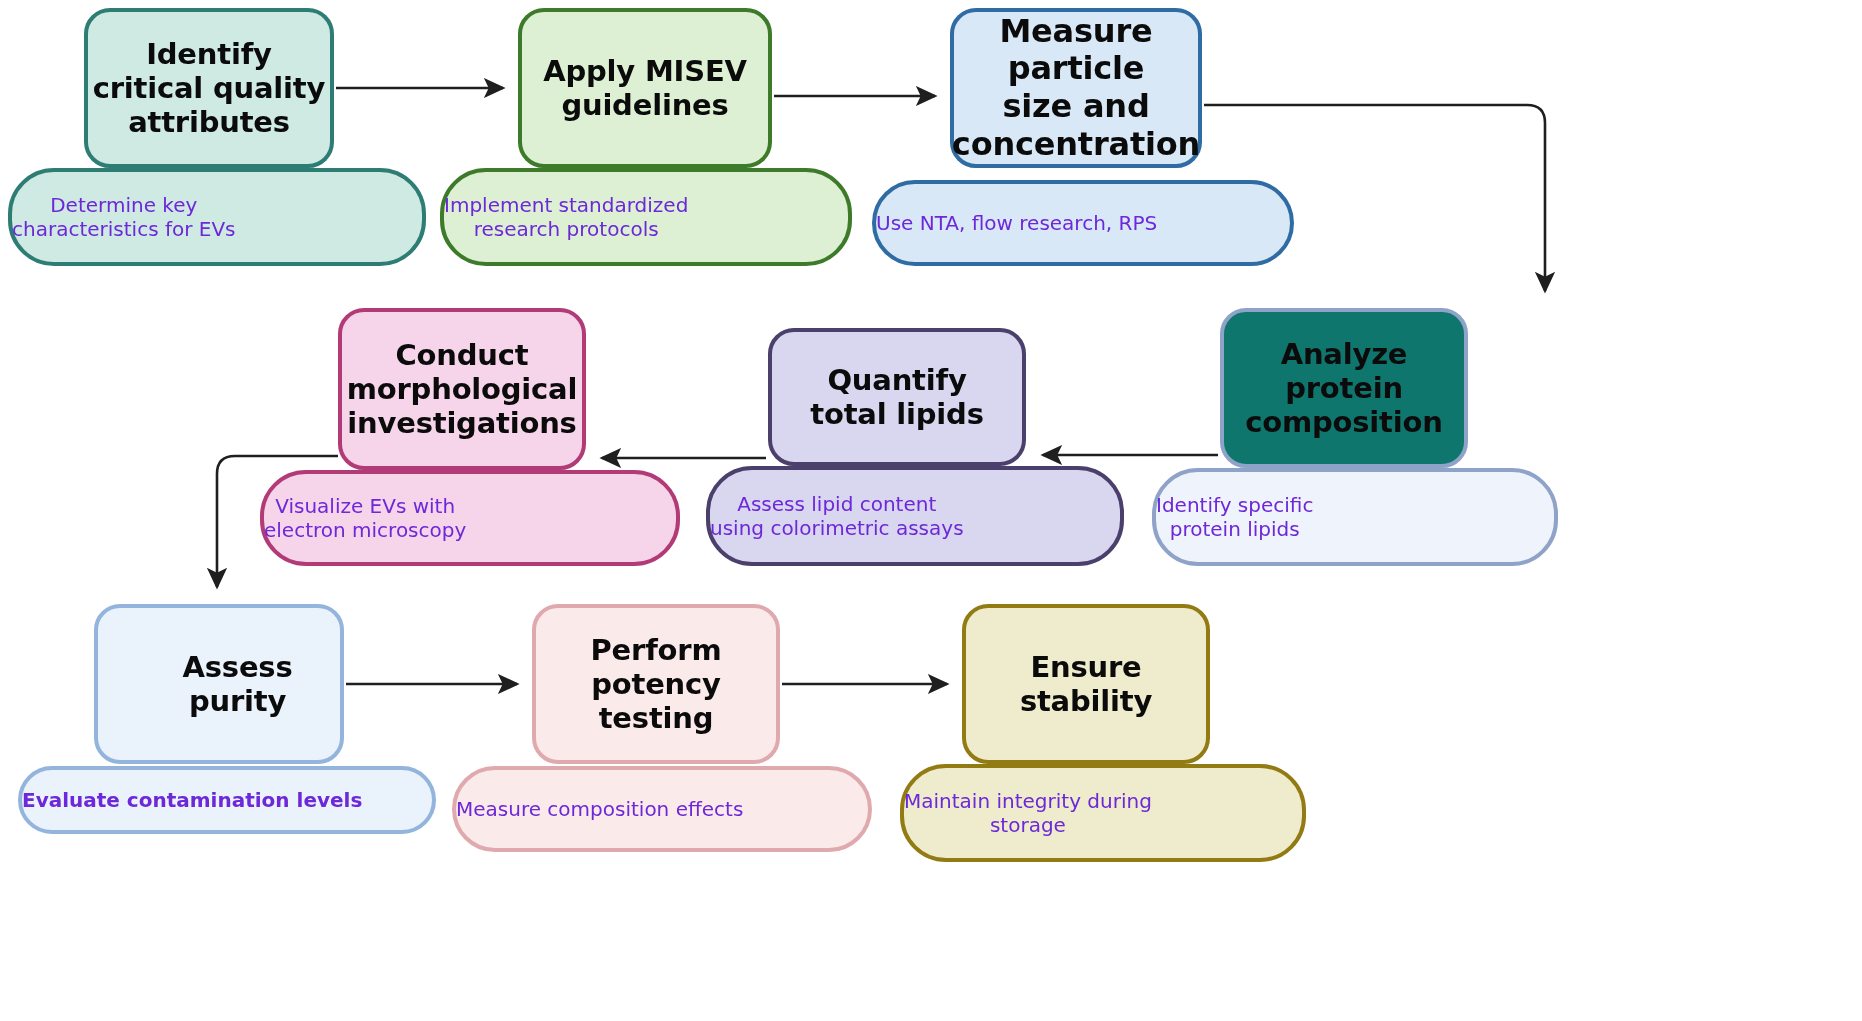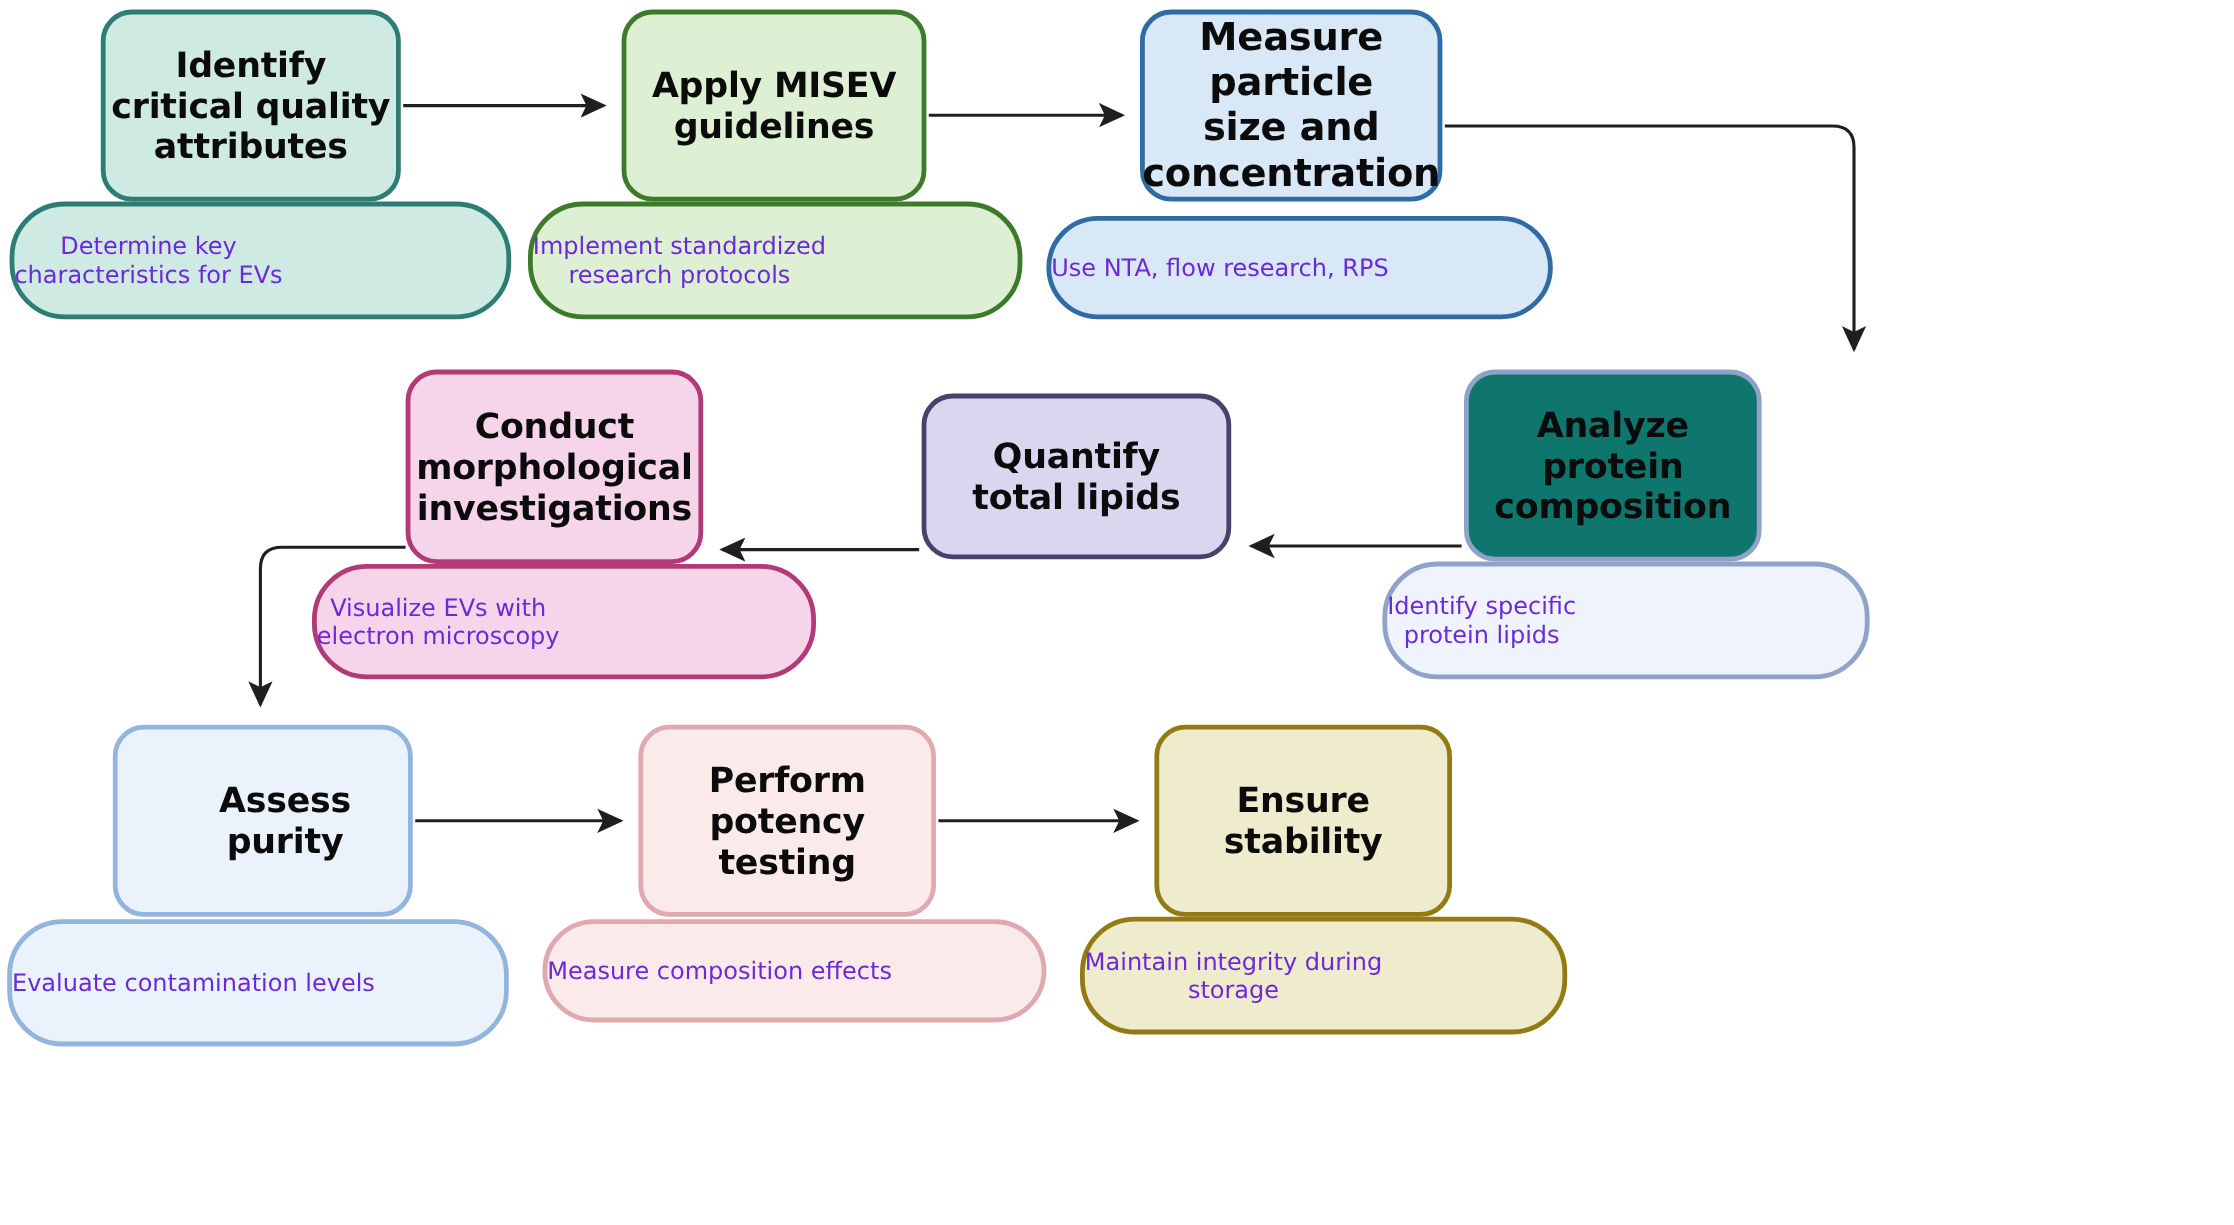--- a/index.html
+++ b/index.html
@@ -137,36 +137,40 @@
   <div class="node-sub" style="left:1152px; top:468px; width:406px; height:98px; background:#eff3fb; border-color:#8fa3c8;">
     <span style="white-space:pre-line;">Identify specific
 protein lipids</span>
   </div>
   <div class="node-title" style="left:1220px; top:308px; width:248px; height:160px; background:#0f766e; border-color:#8fa3c8;">
     <span style="white-space:pre-line;">Analyze
 protein
 composition</span>
   </div>
 
+  <div class="node-sub" style="left:706px; top:466px; width:418px; height:100px; background:#d9d6ef; border-color:#4b3f6b;">
+    <span style="white-space:pre-line;">Assess lipid content
+using colorimetric assays</span>
+  </div>
   <div class="node-title" style="left:768px; top:328px; width:258px; height:138px; background:#d9d6ef; border-color:#4b3f6b;">
     <span style="white-space:pre-line;">Quantify
 total lipids</span>
   </div>
 
   <div class="node-sub" style="left:260px; top:470px; width:420px; height:96px; background:#f6d4e9; border-color:#b23a77;">
     <span style="white-space:pre-line;">Visualize EVs with
 electron microscopy</span>
   </div>
   <div class="node-title" style="left:338px; top:308px; width:248px; height:162px; background:#f6d4e9; border-color:#b23a77;">
     <span style="white-space:pre-line;">Conduct
 morphological
 investigations</span>
   </div>
 
-  <div class="node-sub" style="left:6px; top:766px; width:418px; height:106px; background:#eaf2fb; border-color:#93b4dd;">
+  <div class="node-sub" style="left:18px; top:766px; width:418px; height:68px; background:#eaf2fb; border-color:#93b4dd;font-weight:bold;">
     <span style="white-space:pre-line;">Evaluate contamination levels</span>
   </div>
   <div class="node-title" style="left:94px; top:604px; width:250px; height:160px; background:#eaf2fb; border-color:#93b4dd;padding-left:37px;">
     <span style="white-space:pre-line;">Assess purity</span>
   </div>
 
   <div class="node-sub" style="left:452px; top:766px; width:420px; height:86px; background:#fbeaea; border-color:#dfa9ae;">
     <span style="white-space:pre-line;">Measure composition effects</span>
   </div>
   <div class="node-title" style="left:532px; top:604px; width:248px; height:160px; background:#fbeaea; border-color:#dfa9ae;">

